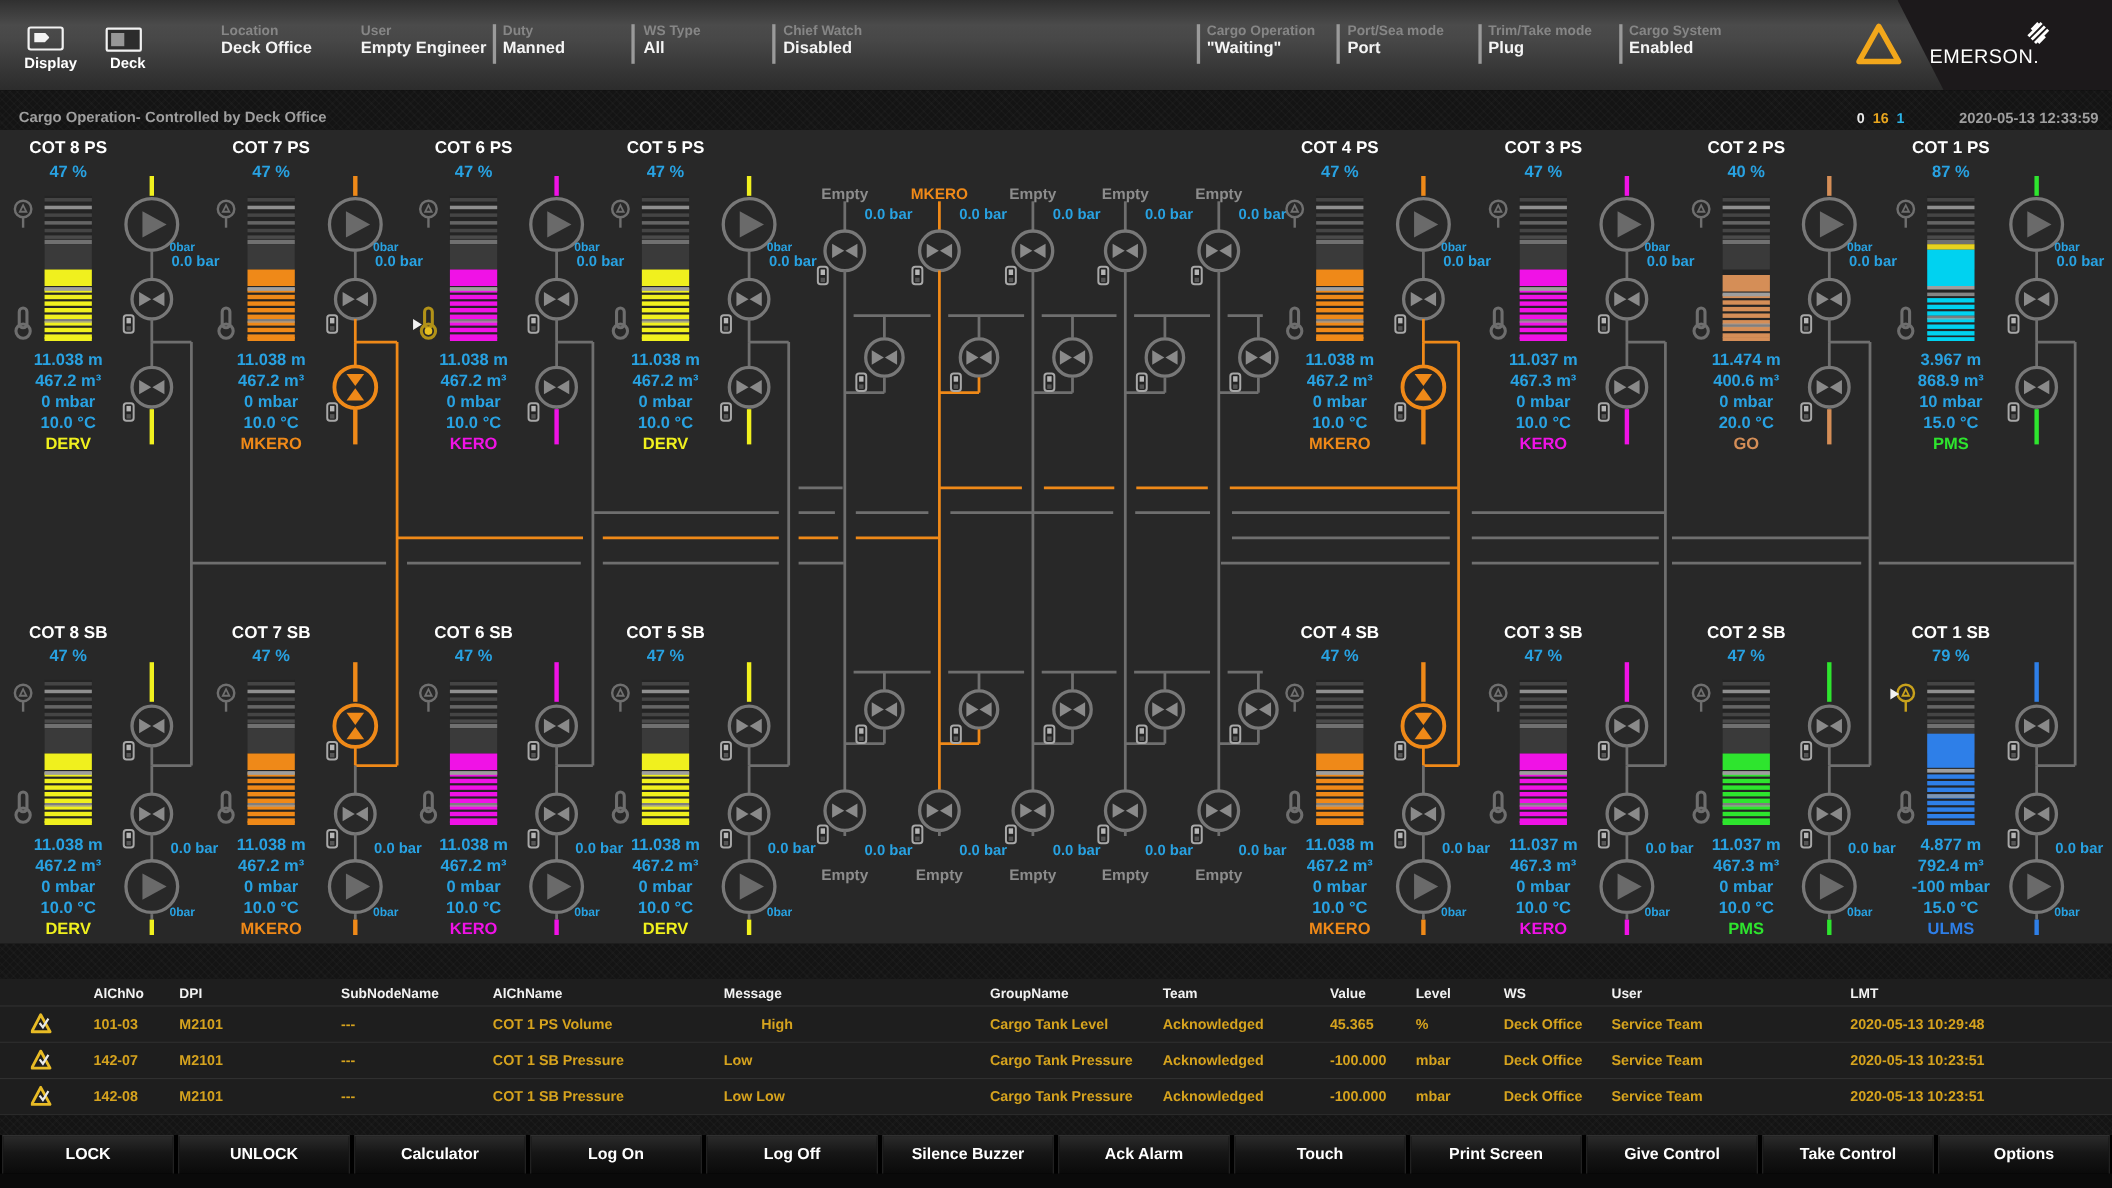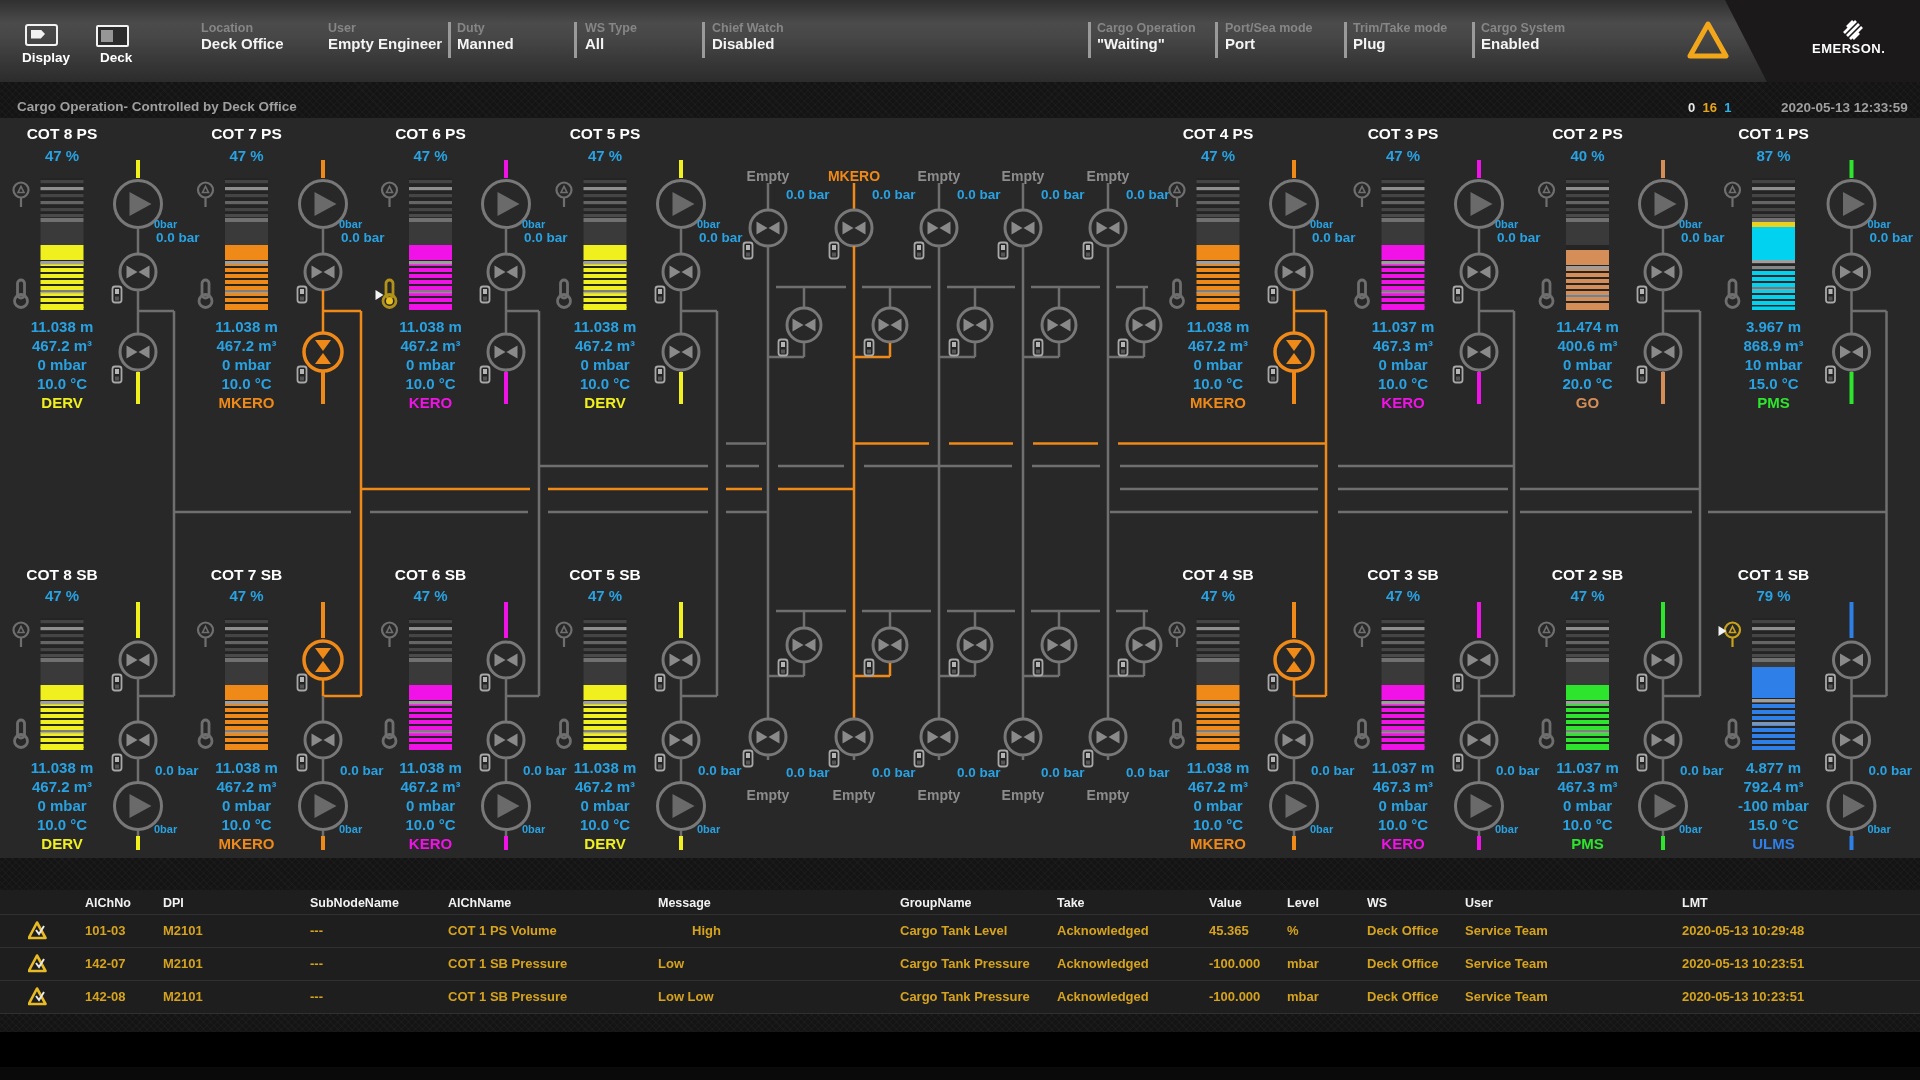--- a/index.html
+++ b/index.html
@@ -27,21 +27,21 @@
 .hlab { position:absolute; top:21px; color:#868686; font-size:12.5px; font-weight:bold; white-space:nowrap; }
 .hval { position:absolute; top:35px; color:#f4f4f4; font-size:15px; font-weight:bold; white-space:nowrap; }
 .hdiv { position:absolute; top:22px; width:3px; height:36px; background:#9a9a9a; }
 #dispico { position:absolute; top:24px; left:25px; width:33px; height:22px; border:2.5px solid #f2f2f2; border-radius:3px; }
 #dispico div { position:absolute; left:4px; top:3.5px; width:14px; height:9px; background:#f2f2f2;
   clip-path:polygon(0 0,70% 0,100% 50%,70% 100%,0 100%); }
 #listico { position:absolute; top:25px; left:96px; width:33px; height:22px; border:2.5px solid #f2f2f2; border-radius:2px; background:#2c2c2c; }
 #listico div { position:absolute; left:2.5px; top:2.5px; width:12px; height:12px; background:#969696; width:12.5px; }
 .icolab { position:absolute; color:#fff; font-size:13.5px; font-weight:bold; }
 #warntri { position:absolute; top:20px; left:1686px; }
-#emlogo { position:absolute; top:41px; left:1812px; color:#fff; font-size:13px; font-weight:bold; letter-spacing:0.5px; }
+#emlogo { position:absolute; top:41px; left:1754px; color:#fff; font-size:18px; font-weight:normal; letter-spacing:0.5px; }
 #cargotitle { position:absolute; top:99px; left:17px; color:#9f9f9f; font-size:13.5px; font-weight:bold; }
 #counts { position:absolute; top:100px; left:1688px; font-size:13px; font-weight:bold; color:#e8e8e8; }
 #counts b { color:#e8a51e; } #counts i { color:#2bb3e8; font-style:normal; }
 #datetime { position:absolute; top:100px; left:1781px; color:#9f9f9f; font-size:13.5px; font-weight:bold; }
 #mimic { position:absolute; top:0; left:0; }
 .thead span, .trow span { position:absolute; white-space:nowrap; }
 .thead { position:absolute; top:896px; height:18px; width:1920px; color:#f2f2f2; font-size:12.5px; font-weight:bold; }
 .trow { position:absolute; height:33px; width:1920px; color:#d6a31e; font-size:13px; font-weight:bold; }
 .trow span { top:8px; }
 .warnico { position:absolute; left:28px; top:6px; }
@@ -109,21 +109,21 @@
   <div class="tline" style="top:90px"></div>
   <div class="tline" style="top:123px"></div>
 </div>
 <div class="thead">
       <span style="left:85px">AlChNo</span>
       <span style="left:163px">DPI</span>
       <span style="left:310px">SubNodeName</span>
       <span style="left:448px">AlChName</span>
       <span style="left:658px">Message</span>
       <span style="left:900px">GroupName</span>
-      <span style="left:1057px">Take</span>
+      <span style="left:1057px">Team</span>
       <span style="left:1209px">Value</span>
       <span style="left:1287px">Level</span>
       <span style="left:1367px">WS</span>
       <span style="left:1465px">User</span>
       <span style="left:1682px">LMT</span>
     </div>
     <div class="trow" style="top:915px">
       <svg class="warnico" width="20" height="19" viewBox="0 0 20 19">
         <polygon points="9,1.5 17.5,17 0.8,17" fill="none" stroke="#e8bb25" stroke-width="2.6" stroke-linejoin="round"></polygon>
         <path d="M8,9 L11,13 L16,5" fill="none" stroke="#e8e8e8" stroke-width="2"></path>
@@ -171,20 +171,34 @@
       <span style="left:658px">Low Low</span>
       <span style="left:900px">Cargo Tank Pressure</span>
       <span style="left:1057px">Acknowledged</span>
       <span style="left:1209px">-100.000</span>
       <span style="left:1287px">mbar</span>
       <span style="left:1367px">Deck Office</span>
       <span style="left:1465px">Service Team</span>
       <span style="left:1682px">2020-05-13 10:23:51</span>
     </div>
 <div id="band3" class="hatch"></div>
+<div id="btnrow">
+      <div class="btn">LOCK</div>
+      <div class="btn">UNLOCK</div>
+      <div class="btn">Calculator</div>
+      <div class="btn">Log On</div>
+      <div class="btn">Log Off</div>
+      <div class="btn">Silence Buzzer</div>
+      <div class="btn">Ack Alarm</div>
+      <div class="btn">Touch</div>
+      <div class="btn">Print Screen</div>
+      <div class="btn">Give Control</div>
+      <div class="btn">Take Control</div>
+      <div class="btn">Options</div>
+    </div>
 <div id="botstrip"></div>
 <svg id="mimic" width="1920" height="1080" viewBox="0 0 1920 1080">
       <line x1="726" y1="443.5" x2="766" y2="443.5" stroke="#6f6f6f" stroke-width="2.5"></line>
       <line x1="854" y1="443.5" x2="929" y2="443.5" stroke="#ef8918" stroke-width="2.5"></line>
       <line x1="949" y1="443.5" x2="1013" y2="443.5" stroke="#ef8918" stroke-width="2.5"></line>
       <line x1="1033" y1="443.5" x2="1098" y2="443.5" stroke="#ef8918" stroke-width="2.5"></line>
       <line x1="1118" y1="443.5" x2="1326" y2="443.5" stroke="#ef8918" stroke-width="2.5"></line>
       <line x1="539" y1="466" x2="708" y2="466" stroke="#6f6f6f" stroke-width="2.5"></line>
       <line x1="726" y1="466" x2="759" y2="466" stroke="#6f6f6f" stroke-width="2.5"></line>
       <line x1="778" y1="466" x2="844" y2="466" stroke="#6f6f6f" stroke-width="2.5"></line>

